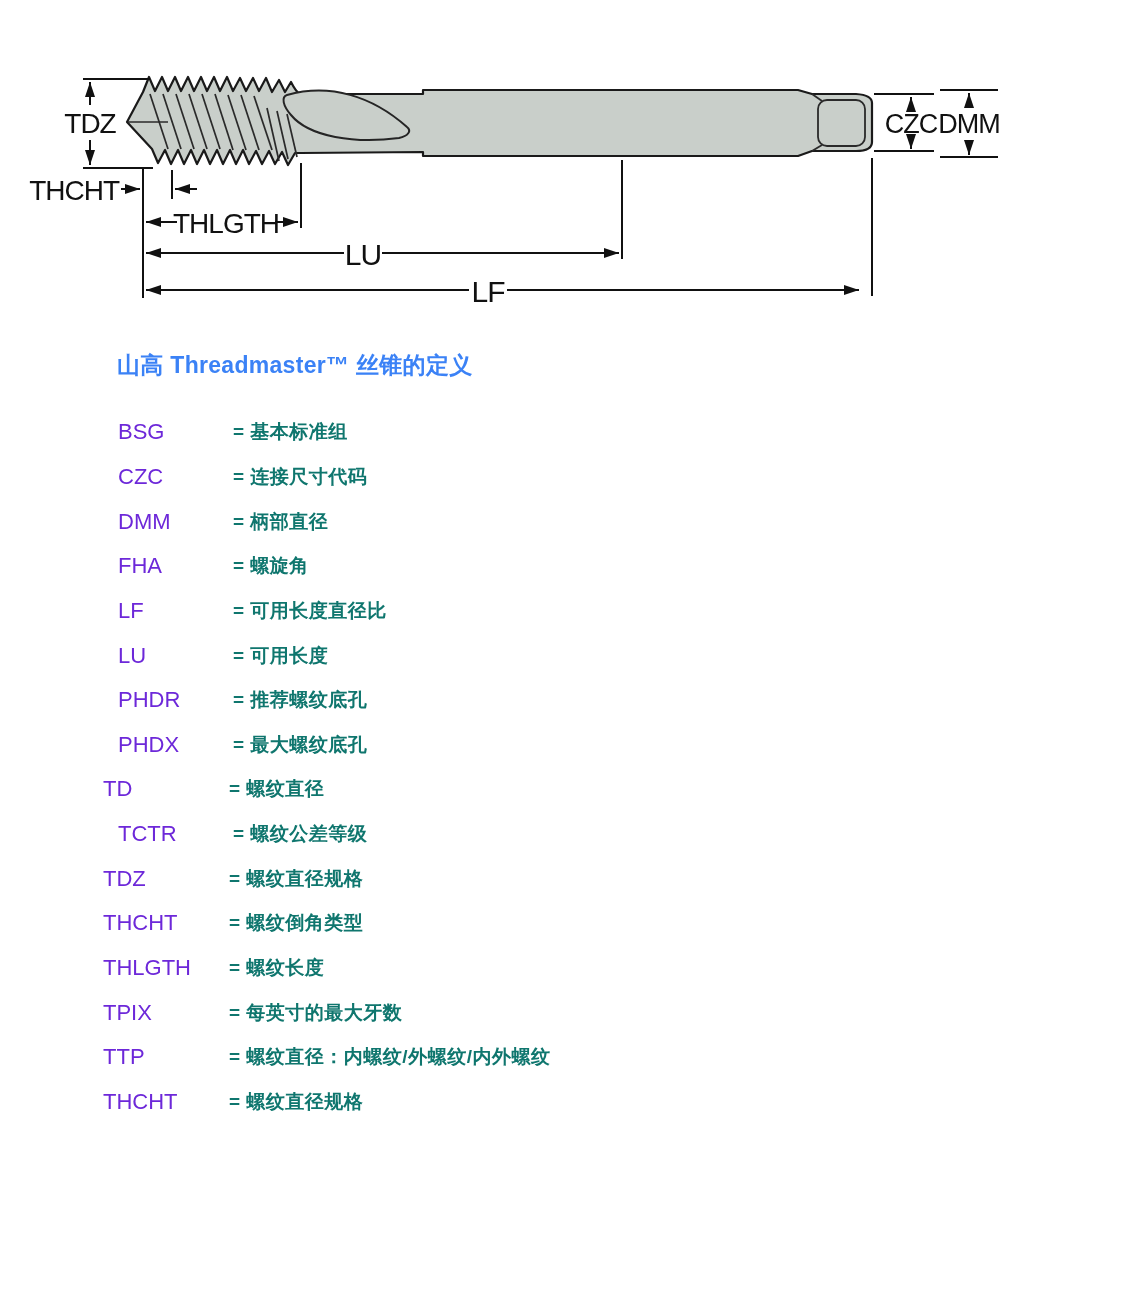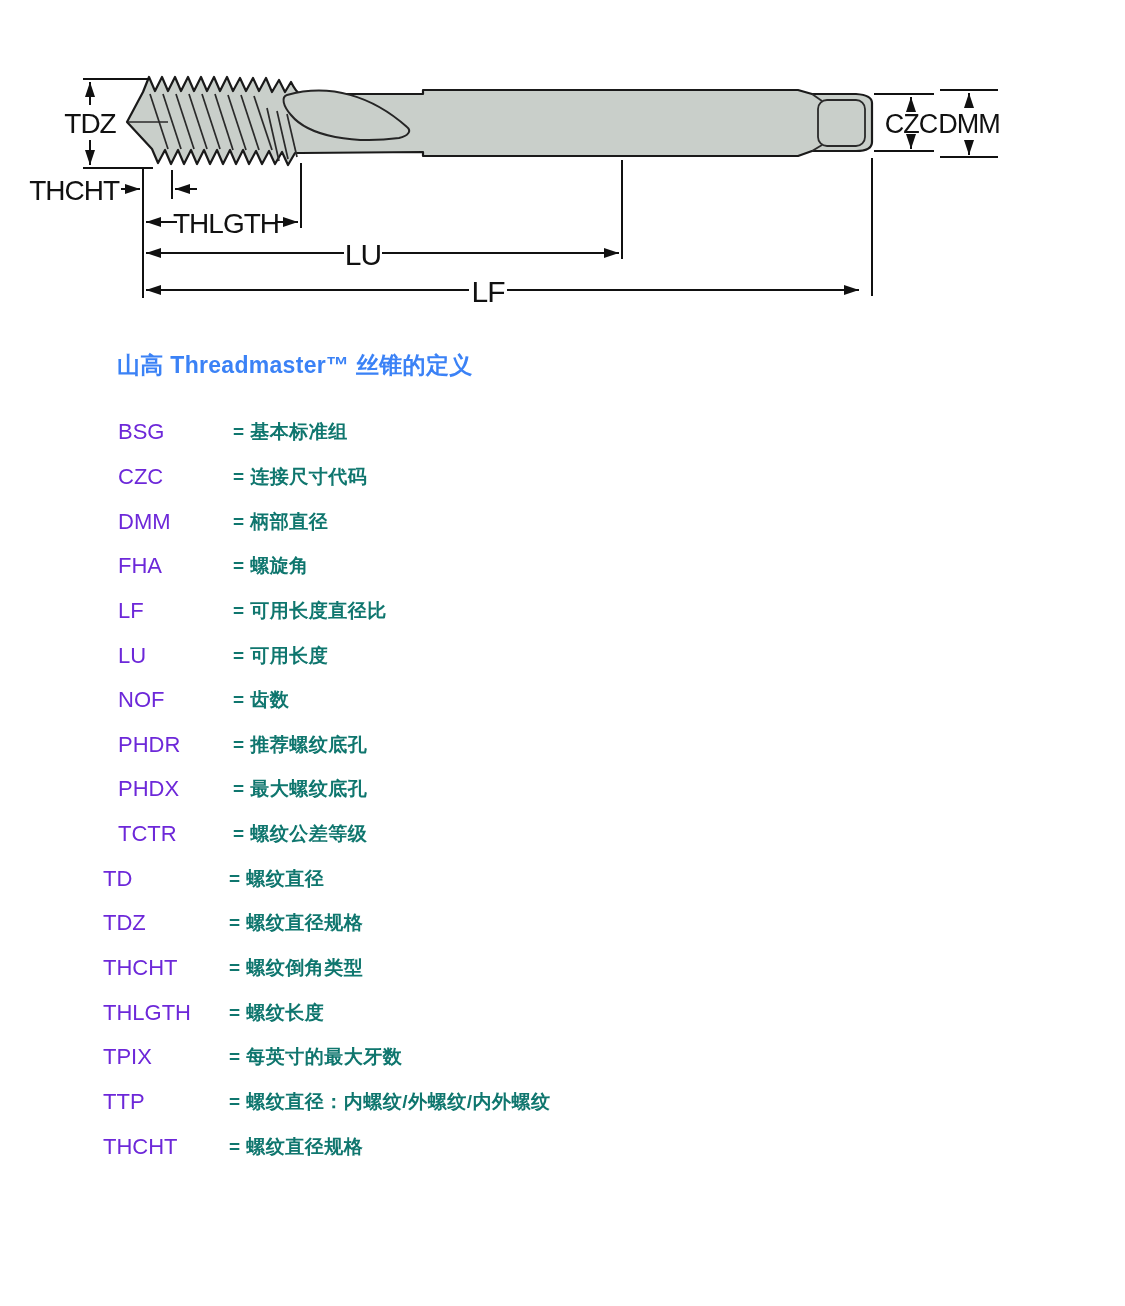--- a/index.html
+++ b/index.html
@@ -136,38 +136,34 @@
     </div>
   <div class="def-row g1">
       <span class="abbr">LF</span>
       <span class="def">= 可用长度直径比</span>
     </div>
   <div class="def-row g1">
       <span class="abbr">LU</span>
       <span class="def">= 可用长度</span>
     </div>
   <div class="def-row g1">
-      <span class="abbr">NOF</span>
-      <span class="def">= 齿数</span>
-    </div>
-  <div class="def-row g1">
       <span class="abbr">PHDR</span>
       <span class="def">= 推荐螺纹底孔</span>
     </div>
   <div class="def-row g1">
       <span class="abbr">PHDX</span>
       <span class="def">= 最大螺纹底孔</span>
     </div>
+  <div class="def-row g2">
+      <span class="abbr">TD</span>
+      <span class="def">= 螺纹直径</span>
+    </div>
   <div class="def-row g1">
       <span class="abbr">TCTR</span>
       <span class="def">= 螺纹公差等级</span>
-    </div>
-  <div class="def-row g2">
-      <span class="abbr">TD</span>
-      <span class="def">= 螺纹直径</span>
     </div>
   <div class="def-row g2">
       <span class="abbr">TDZ</span>
       <span class="def">= 螺纹直径规格</span>
     </div>
   <div class="def-row g2">
       <span class="abbr">THCHT</span>
       <span class="def">= 螺纹倒角类型</span>
     </div>
   <div class="def-row g2">

